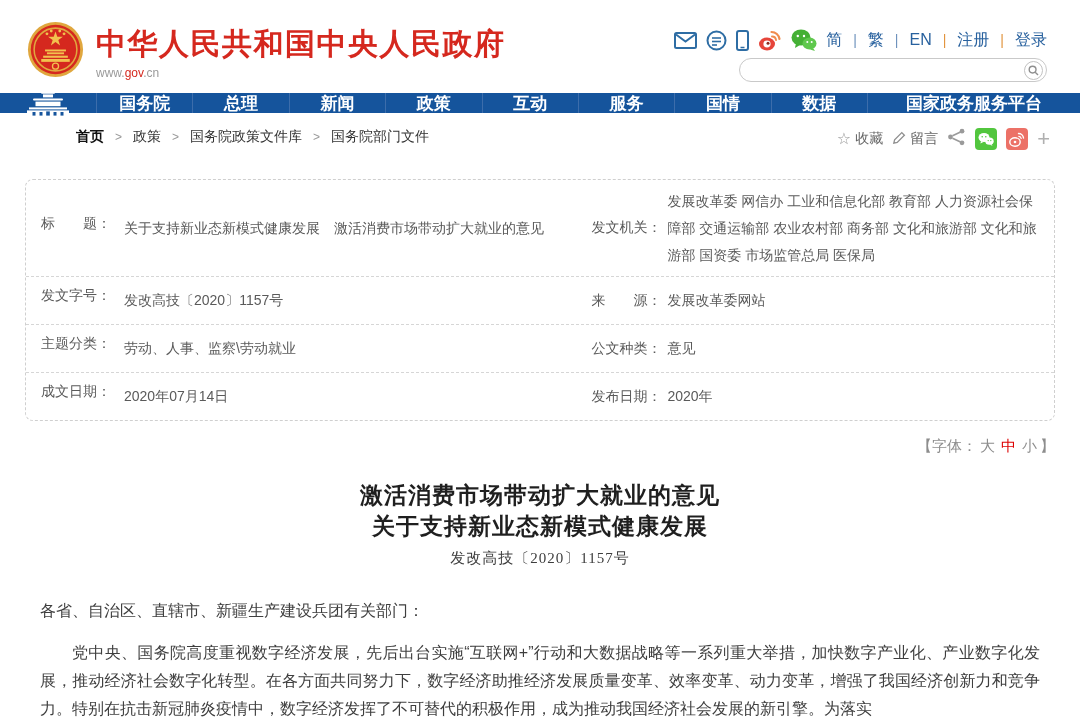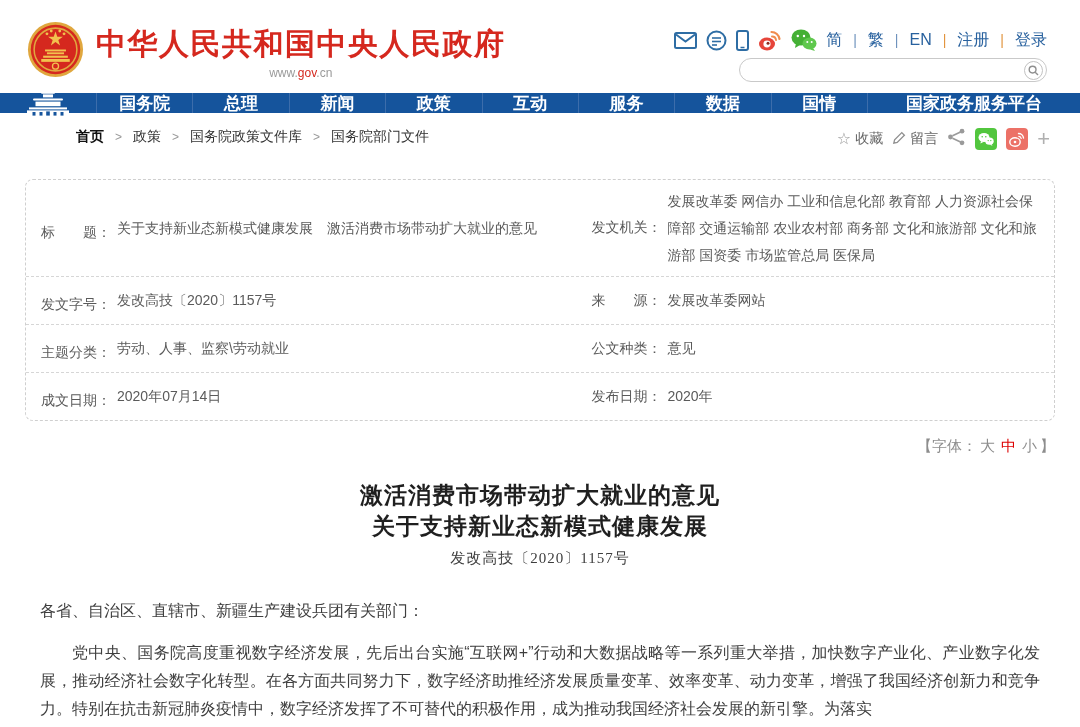--- a/index.html
+++ b/index.html
@@ -1,21 +1,21 @@
 <!DOCTYPE html>
 <html><head>
 <meta charset="utf-8">
 <style>
   html,body{margin:0;padding:0;width:1080px;height:727px;overflow:hidden;background:#fff;
     font-family:"Liberation Sans","DejaVu Sans",sans-serif;}
   a{text-decoration:none;cursor:pointer;}
 
   
   .header{position:relative;height:93px;background:#fff;}
-  .brand{position:absolute;left:27px;top:21px;display:flex;align-items:center;text-align:center;}
+  .brand{position:absolute;left:27px;top:21px;display:flex;align-items:center;}
   .brand-text{margin-left:12px;}
   .site-title{font-size:30px;font-weight:bold;color:#d5281e;letter-spacing:1.5px;}
   .site-url{font-size:12px;color:#9a9a9a;margin-top:1px;}
   .site-url .red{color:#d5281e;}
   .quick-row{position:absolute;top:29px;right:33px;display:flex;align-items:center;gap:9px;}
   .qicon{display:inline-flex;align-items:center;}
   .lang{font-size:16px;color:#28619e;}
   .sep-blue{color:#6f93bd;font-size:14px;margin:0 2px;}
   .sep-orange{color:#e2953f;font-size:14px;margin:0 2px;}
   .search-pill{position:absolute;top:58px;right:33px;width:306px;height:22px;border:1px solid #c9c9c9;
@@ -44,21 +44,21 @@
   .sq{width:22px;height:22px;border-radius:4px;display:inline-flex;align-items:center;justify-content:center;}
   .sq.wechat{background:#52c63e;}
   .sq.weibo{background:#ec7167;}
   .plus{font-size:22px;color:#b0b0b0;font-weight:300;line-height:1;}
 
   
   .meta-box{width:1030px;margin:16px auto 0;border:1px dashed #cfcfcf;border-radius:8px;box-sizing:border-box;}
   .meta-row{display:flex;align-items:center;border-bottom:1px dashed #d6d6d6;min-height:47px;}
   .meta-row.r1{min-height:96px;}
   .meta-row:last-child{border-bottom:none;}
-  .meta-left{flex:0 0 55%;display:flex;align-items:flex-end;padding-left:15px;box-sizing:border-box;}
+  .meta-left{flex:0 0 55%;display:flex;align-items:flex-start;padding-left:15px;box-sizing:border-box;gap:7px;}
   .meta-right{flex:1;display:flex;align-items:center;padding-right:12px;}
   .meta-label{color:#5a5a5a;font-size:14px;white-space:nowrap;flex:0 0 auto;}
   .meta-value{color:#5a5a5a;font-size:14px;line-height:27px;margin-left:6px;}
 
   
   .font-selector{width:1030px;margin:16px auto 0;text-align:right;font-size:15px;color:#8d8d8d;}
   .fs-opt{margin:0 3px;color:#8d8d8d;}
   .fs-opt.active{color:#dd0000;}
 
   
@@ -181,22 +181,22 @@
         <rect x="35.5" y="21" width="3" height="3.6"></rect>
       </g>
     </svg>
   </a>
   <a class="nav-item">国务院</a>
   <a class="nav-item">总理</a>
   <a class="nav-item">新闻</a>
   <a class="nav-item">政策</a>
   <a class="nav-item">互动</a>
   <a class="nav-item">服务</a>
+  <a class="nav-item">国情</a>
   <a class="nav-item">数据</a>
-  <a class="nav-item">国情</a>
   <a class="nav-item wide">国家政务服务平台</a>
 </div>
 
 <div class="crumb-bar">
   <div class="crumbs">
     <a class="crumb first">首页</a>
     <span class="crumb-sep">&gt;</span>
     <a class="crumb">政策</a>
     <span class="crumb-sep">&gt;</span>
     <a class="crumb">国务院政策文件库</a>

